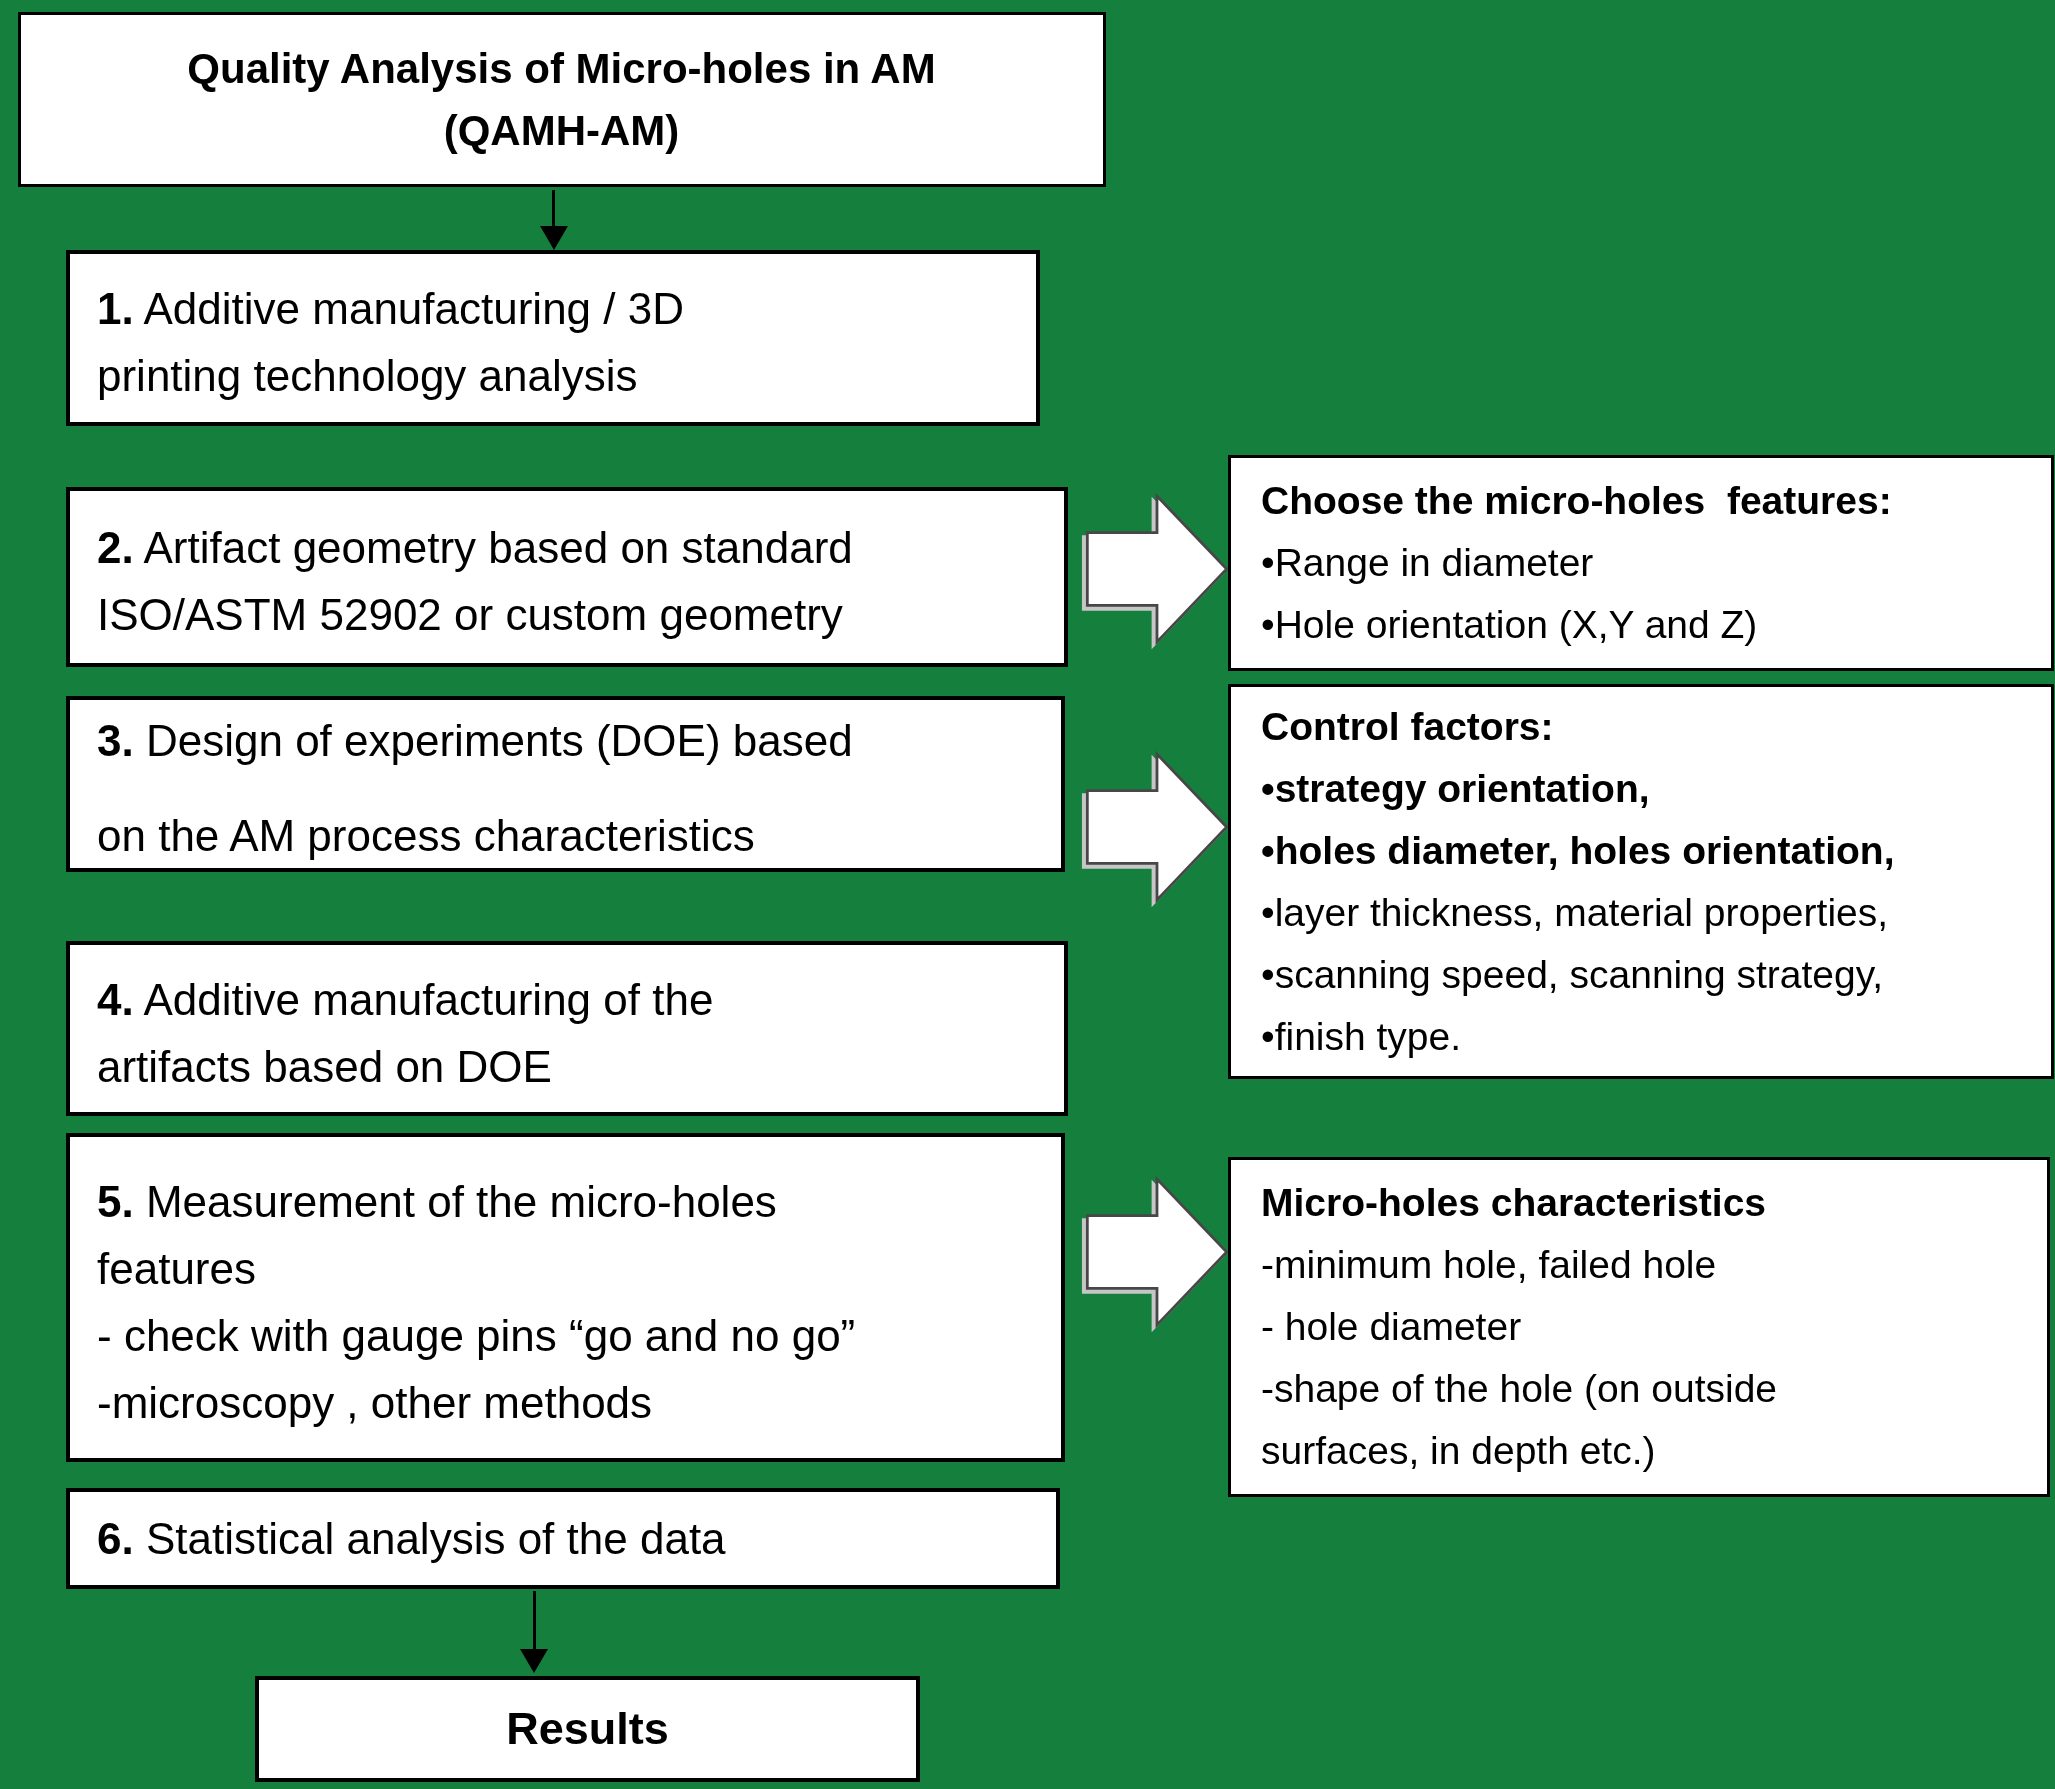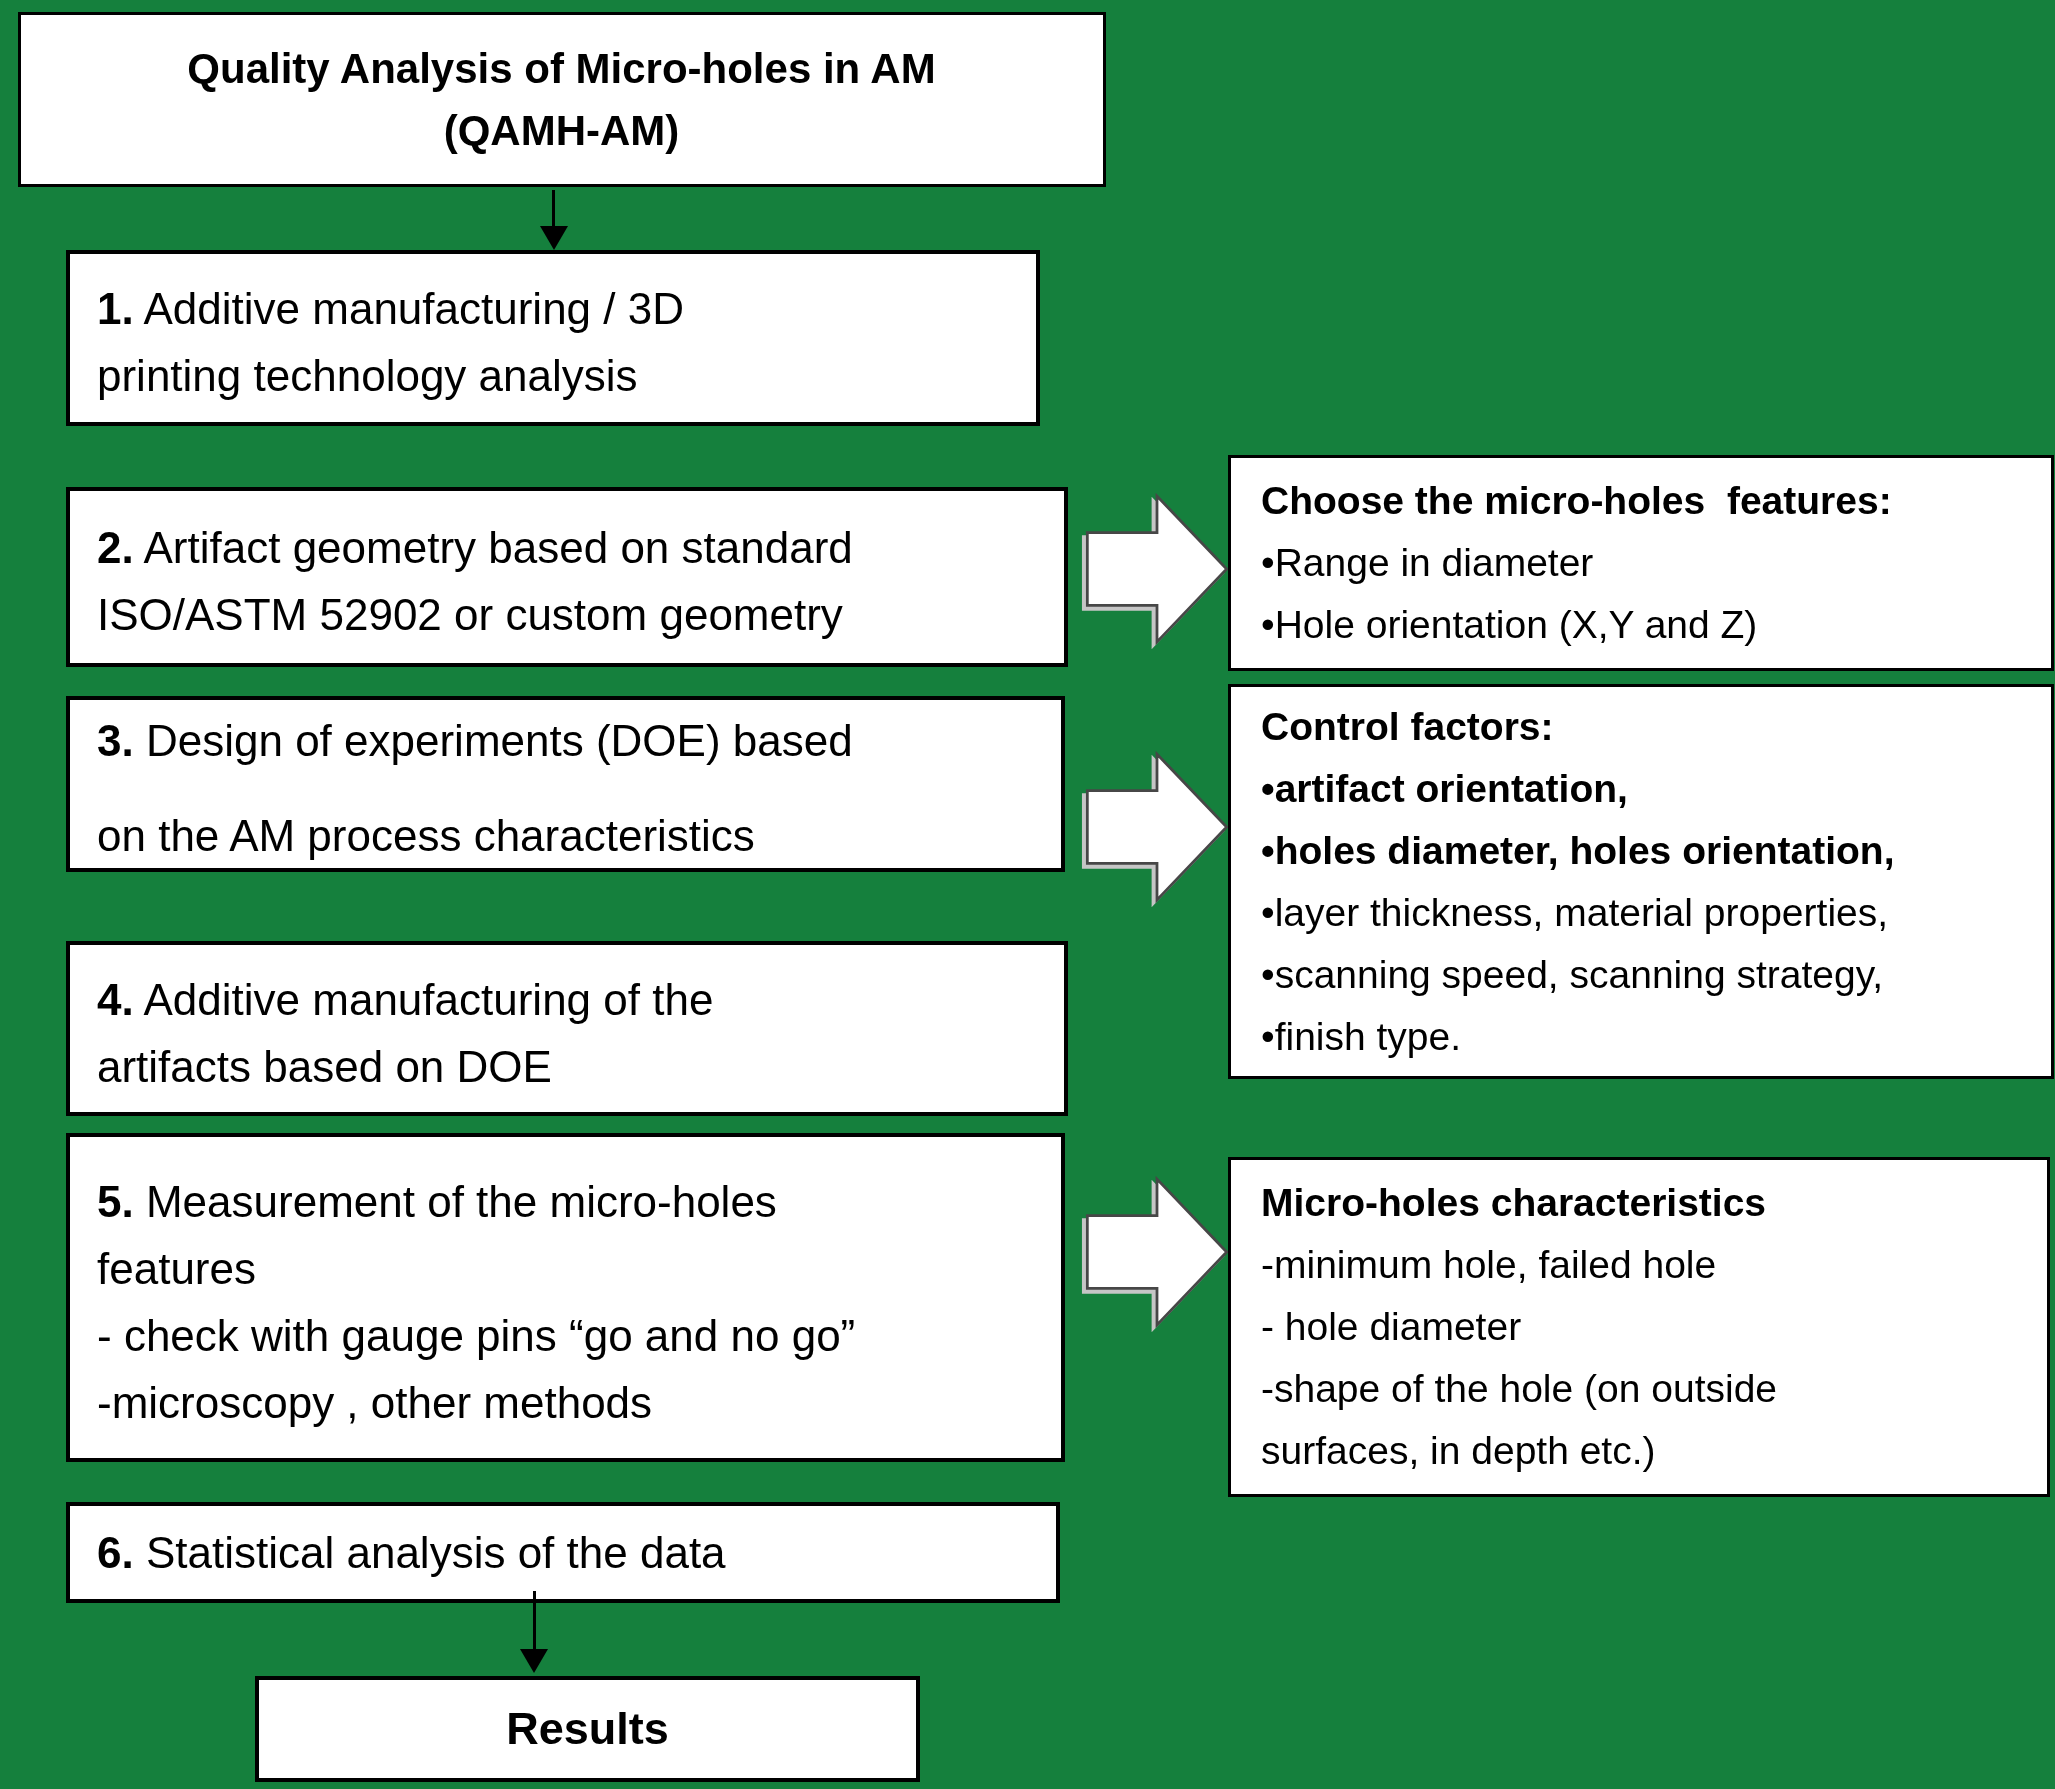--- a/index.html
+++ b/index.html
@@ -114,21 +114,21 @@
     <div class="line">artifacts based on DOE</div>
   </div>
 
   <div class="box step" style="left:66px; top:1133px; width:999px; height:329px;">
     <div class="line"><span class="num">5.</span> <span>Measurement of the micro-holes</span></div>
     <div class="line">features</div>
     <div class="line">- check with gauge pins “go and no go”</div>
     <div class="line">-microscopy , other methods</div>
   </div>
 
-  <div class="box step" style="left:66px; top:1488px; width:994px; height:101px; padding-top:0;margin-top:14px;">
+  <div class="box step" style="left:66px; top:1488px; width:994px; height:101px; padding-top:0;">
     <div class="line"><span class="num">6.</span> <span>Statistical analysis of the data</span></div>
   </div>
 
   <div class="varrow-line" style="left:533px; top:1591px; height:62px;"></div>
   <div class="varrow-head" style="left:520px; top:1649px;"></div>
 
   <div class="box results-box" style="left:255px; top:1676px; width:665px; height:106px;text-align:center;">
     <div class="line">Results</div>
   </div>
 
@@ -143,21 +143,21 @@
   </svg>
 
   <div class="box side" style="left:1228px; top:447px; width:826px; height:216px;margin-top:8px;">
     <div class="line heading">Choose the micro-holes  features:</div>
     <div class="line">•Range in diameter</div>
     <div class="line">•Hole orientation (X,Y and Z)</div>
   </div>
 
   <div class="box side" style="left:1228px; top:684px; width:826px; height:395px;">
     <div class="line heading">Control factors:</div>
-    <div class="line bold-item">•artifact orientation,</div>
+    <div class="line bold-item">•strategy orientation,</div>
     <div class="line bold-item">•holes diameter, holes orientation,</div>
     <div class="line">•layer thickness, material properties,</div>
     <div class="line">•scanning speed, scanning strategy,</div>
     <div class="line">•finish type.</div>
   </div>
 
   <div class="box side" style="left:1228px; top:1130px; width:822px; height:340px;margin-top:27px;">
     <div class="line heading">Micro-holes characteristics</div>
     <div class="line">-minimum hole, failed hole</div>
     <div class="line">- hole diameter</div>

